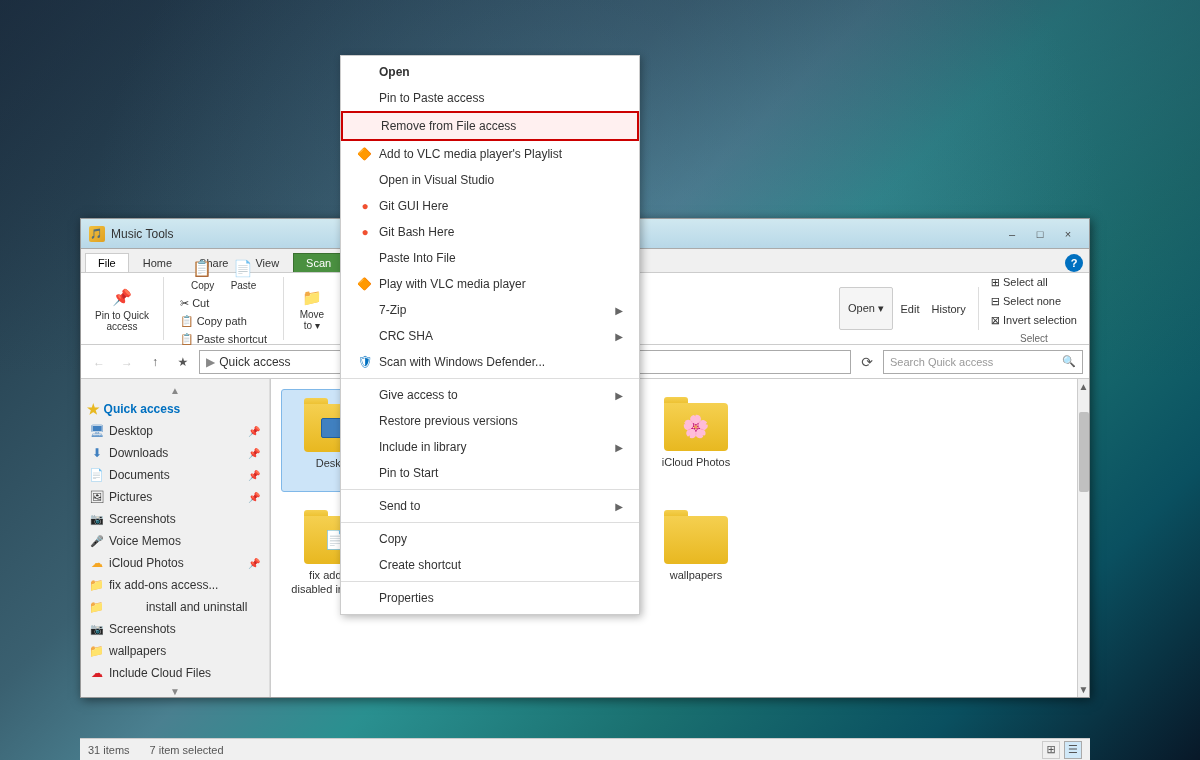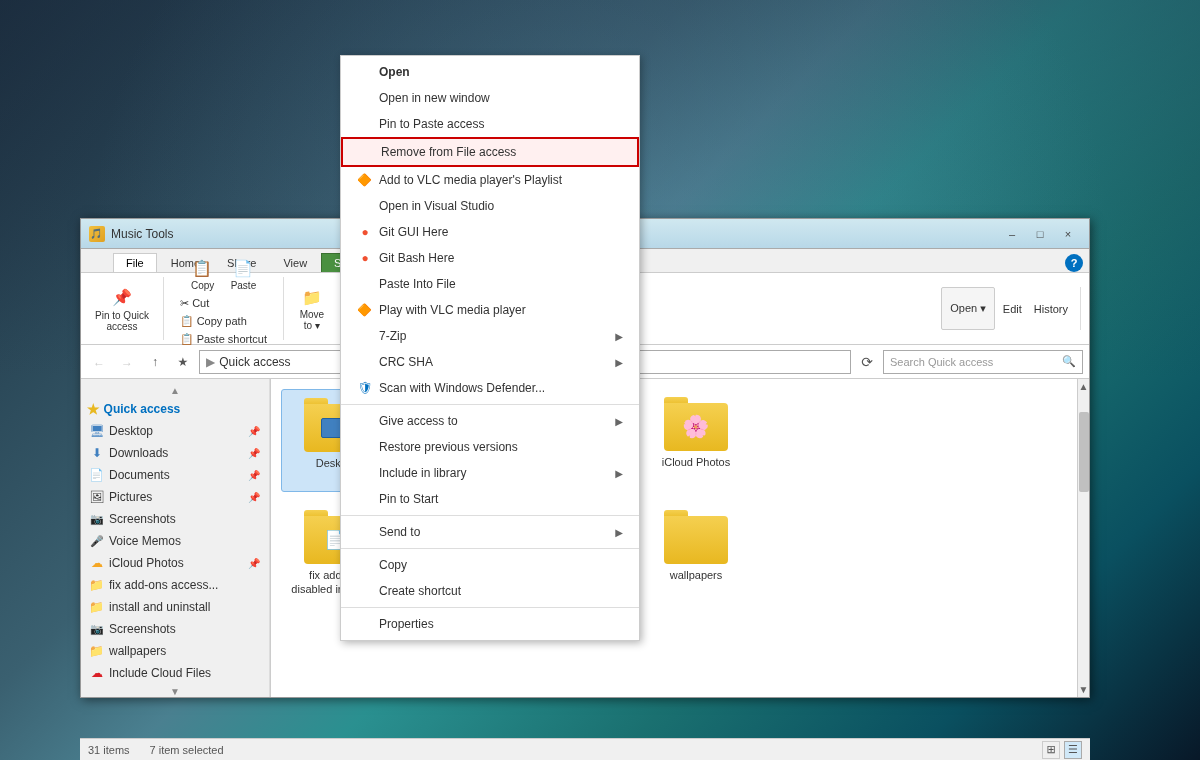--- a/index.html
+++ b/index.html
@@ -96,21 +96,20 @@
       color: #333;
       cursor: pointer;
       border: 1px solid transparent;
       border-bottom: none;
       margin-right: 1px;
     }
     .ribbon-tab.active {
       background: white;
       border-color: #ccc;
       color: #000;
-      margin-left: 28px;
     }
     .ribbon-tab.play {
       background: #4a9040;
       color: white;
       border-color: #3a7030;
     }
 
     
     .ribbon-toolbar {
       height: 72px;
@@ -464,20 +463,26 @@
         <div class="btn-label">Move<br>to ▾</div>
       </div>
     </div>
 
     <div class="ribbon-right">
       <div class="ribbon-right-group">
         <div class="ribbon-btn-small" style="border:1px solid #ccc;padding:14px 8px;background:#f5f5f5;">Open ▾</div>
         <div class="ribbon-btn-small">Edit</div>
         <div class="ribbon-btn-small">History</div>
       </div>
+      <div style="display:flex;flex-direction:column;gap:2px;">
+        <div class="ribbon-btn-small">⊞ Select all</div>
+        <div class="ribbon-btn-small">⊟ Select none</div>
+        <div class="ribbon-btn-small">⊠ Invert selection</div>
+        <div class="ribbon-group-label">Select</div>
+      </div>
     </div>
   </div>
 
   <div class="address-bar">
     <div class="nav-btn disabled">←</div>
     <div class="nav-btn disabled">→</div>
     <div class="nav-btn">↑</div>
     <div class="nav-btn">★</div>
     <div class="address-path">
       <span style="color:#888;margin-right:4px;">▶</span>
@@ -534,21 +539,21 @@
           <span class="item-icon" style="color:#f5a623;">☁</span>
           <span>iCloud Photos</span>
           <span class="pin-icon">📌</span>
         </div>
         <div class="sidebar-item">
           <span class="item-icon folder-icon-yellow">📁</span>
           <span style="overflow:hidden;text-overflow:ellipsis;white-space:nowrap;max-width:120px;">fix add-ons access...</span>
         </div>
         <div class="sidebar-item">
           <span class="item-icon folder-icon-yellow">📁</span>
-          <span style="overflow:hidden;text-overflow:ellipsis;white-space:nowrap;max-width:120px;">install and uninstall</span>
+          <span style="overflow:hidden;text-overflow:ellipsis;white-space:nowrap;max-width:120px;margin-left:37px;">install and uninstall</span>
         </div>
         <div class="sidebar-item">
           <span class="item-icon" style="font-size:11px;">📷</span>
           <span>Screenshots</span>
         </div>
         <div class="sidebar-item">
           <span class="item-icon folder-icon-yellow">📁</span>
           <span>wallpapers</span>
         </div>
         <div class="sidebar-item">
@@ -664,24 +669,20 @@
 </div>
 
 <div class="context-menu">
 
   <div class="ctx-item bold">
     <span class="ctx-icon"></span>
     <span>Open</span>
   </div>
   <div class="ctx-item">
     <span class="ctx-icon"></span>
-    <span>Open in new window</span>
-  </div>
-  <div class="ctx-item">
-    <span class="ctx-icon"></span>
     <span>Pin to Paste access</span>
   </div>
   <div class="ctx-item highlighted">
     <span class="ctx-icon"></span>
     <span>Remove from File access</span>
   </div>
   <div class="ctx-item">
     <span class="ctx-icon">🔶</span>
     <span>Add to VLC media player's Playlist</span>
   </div>

